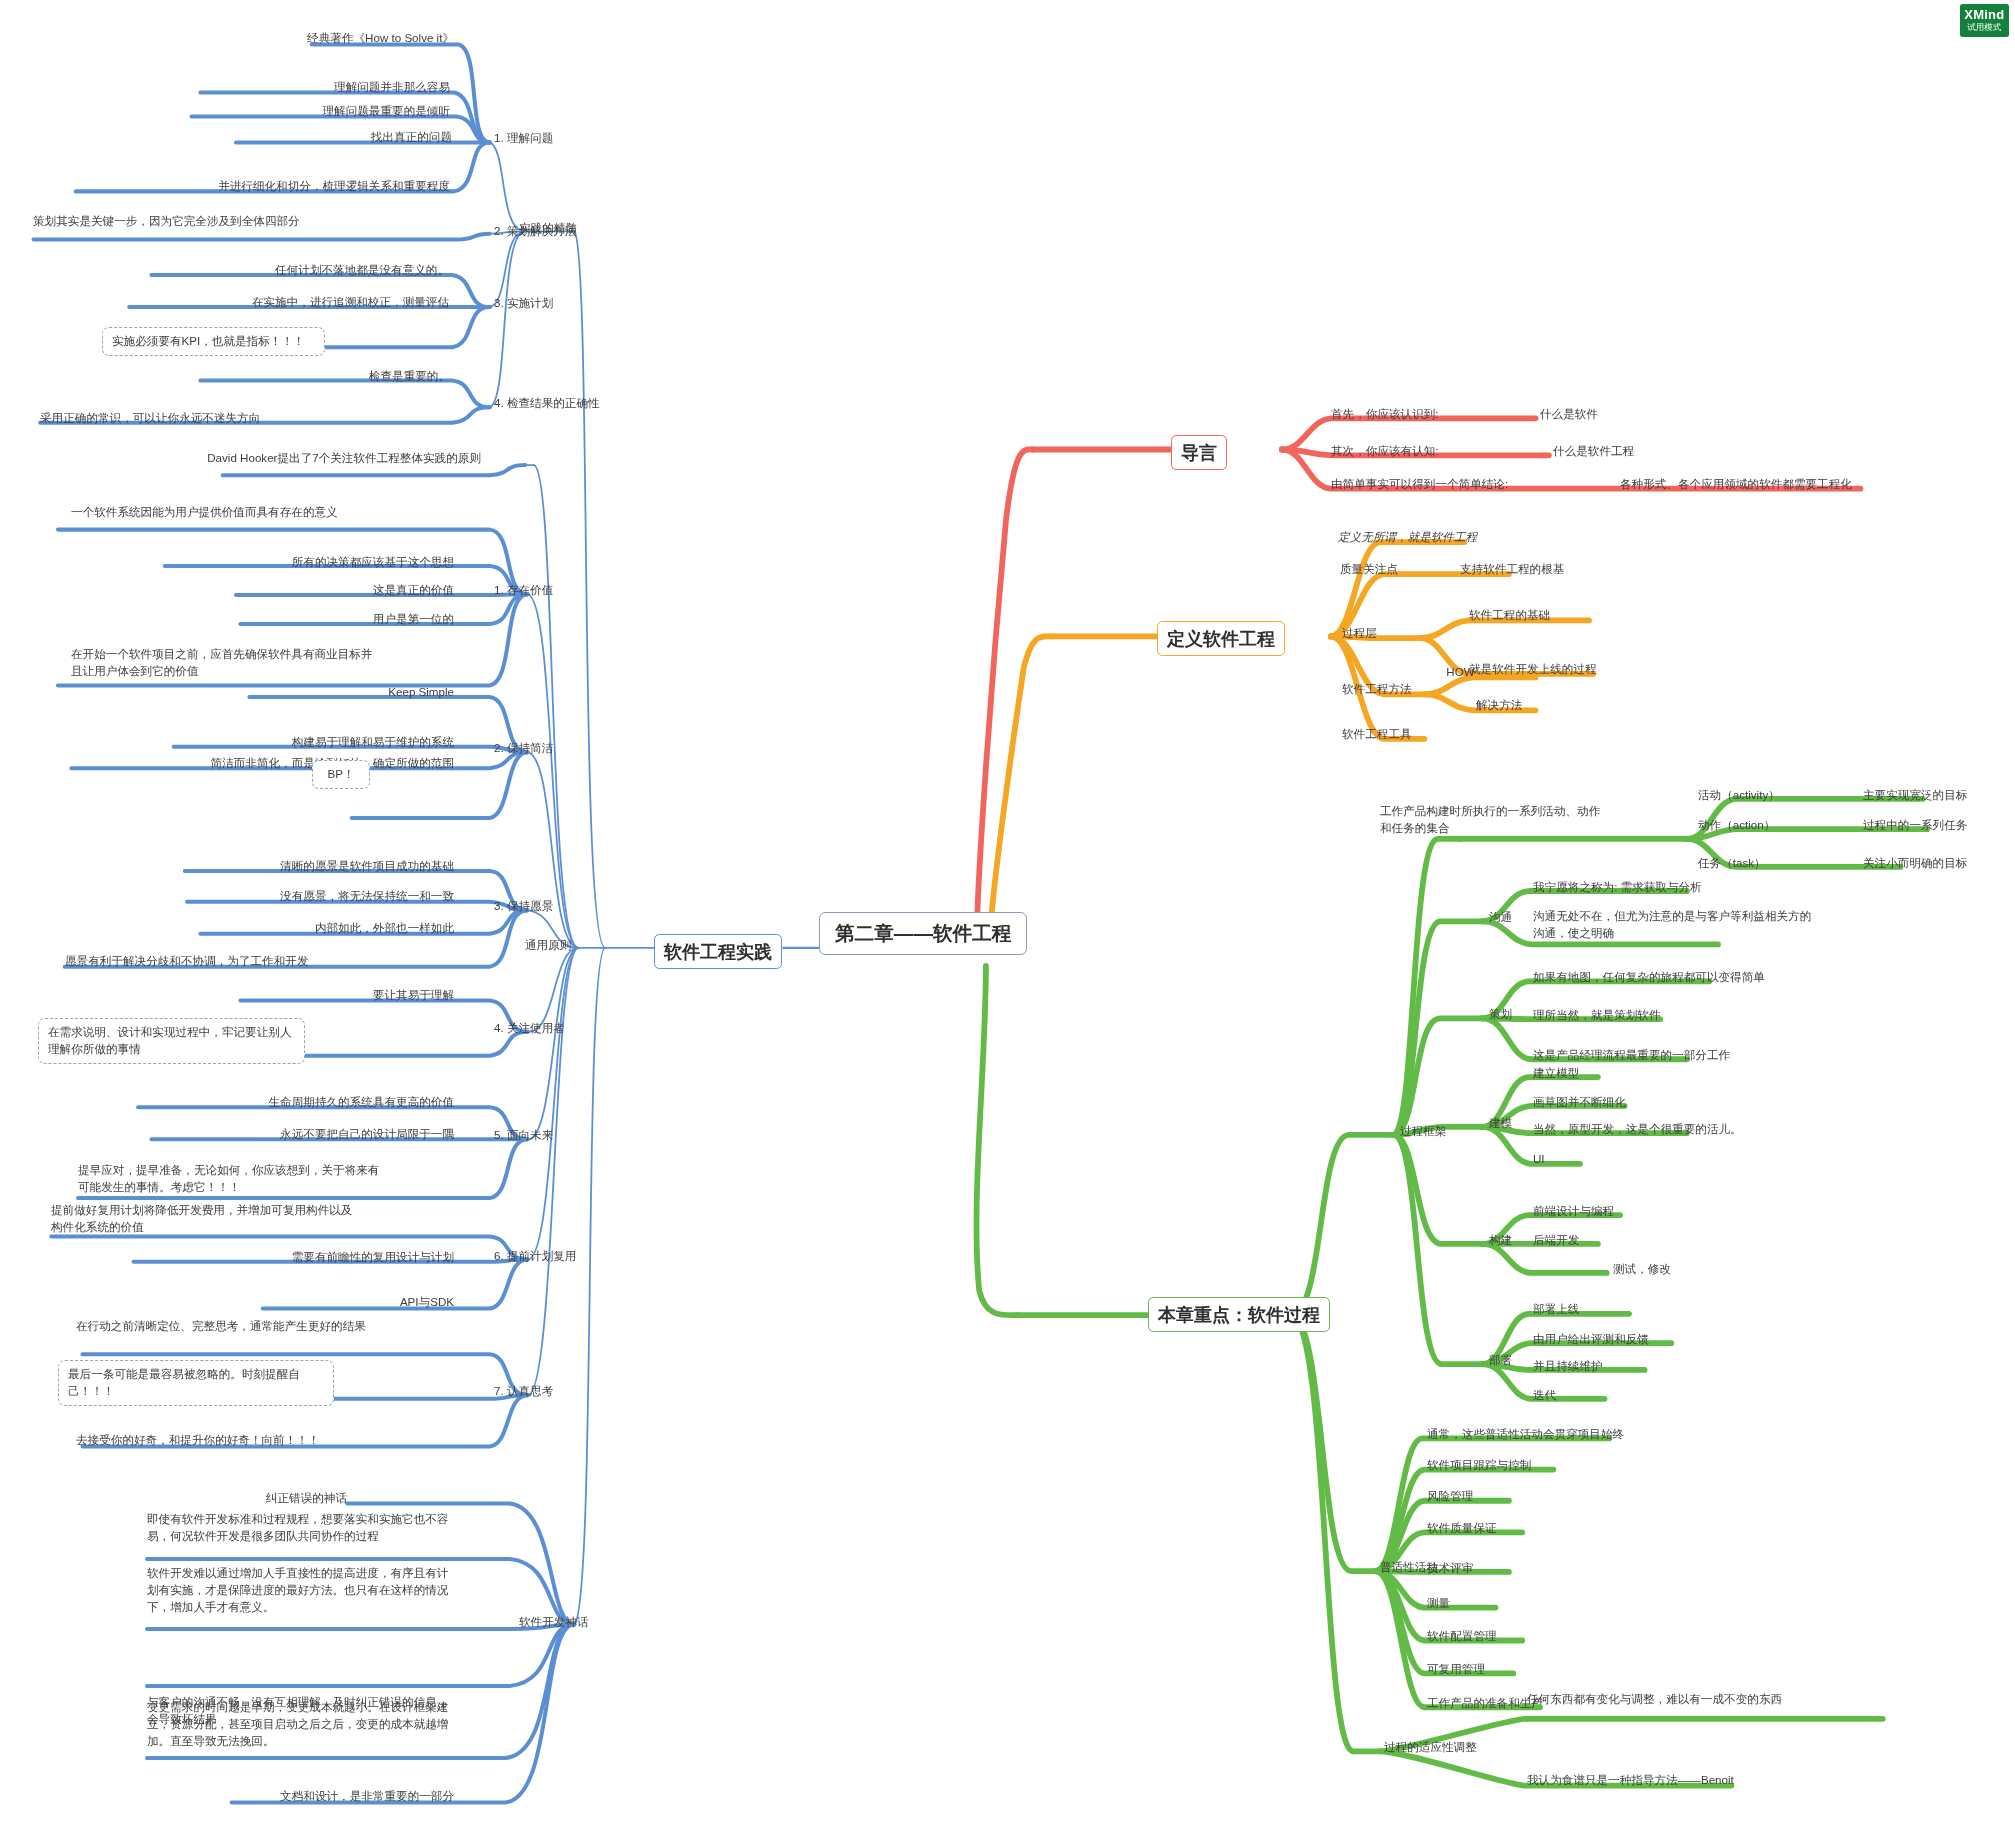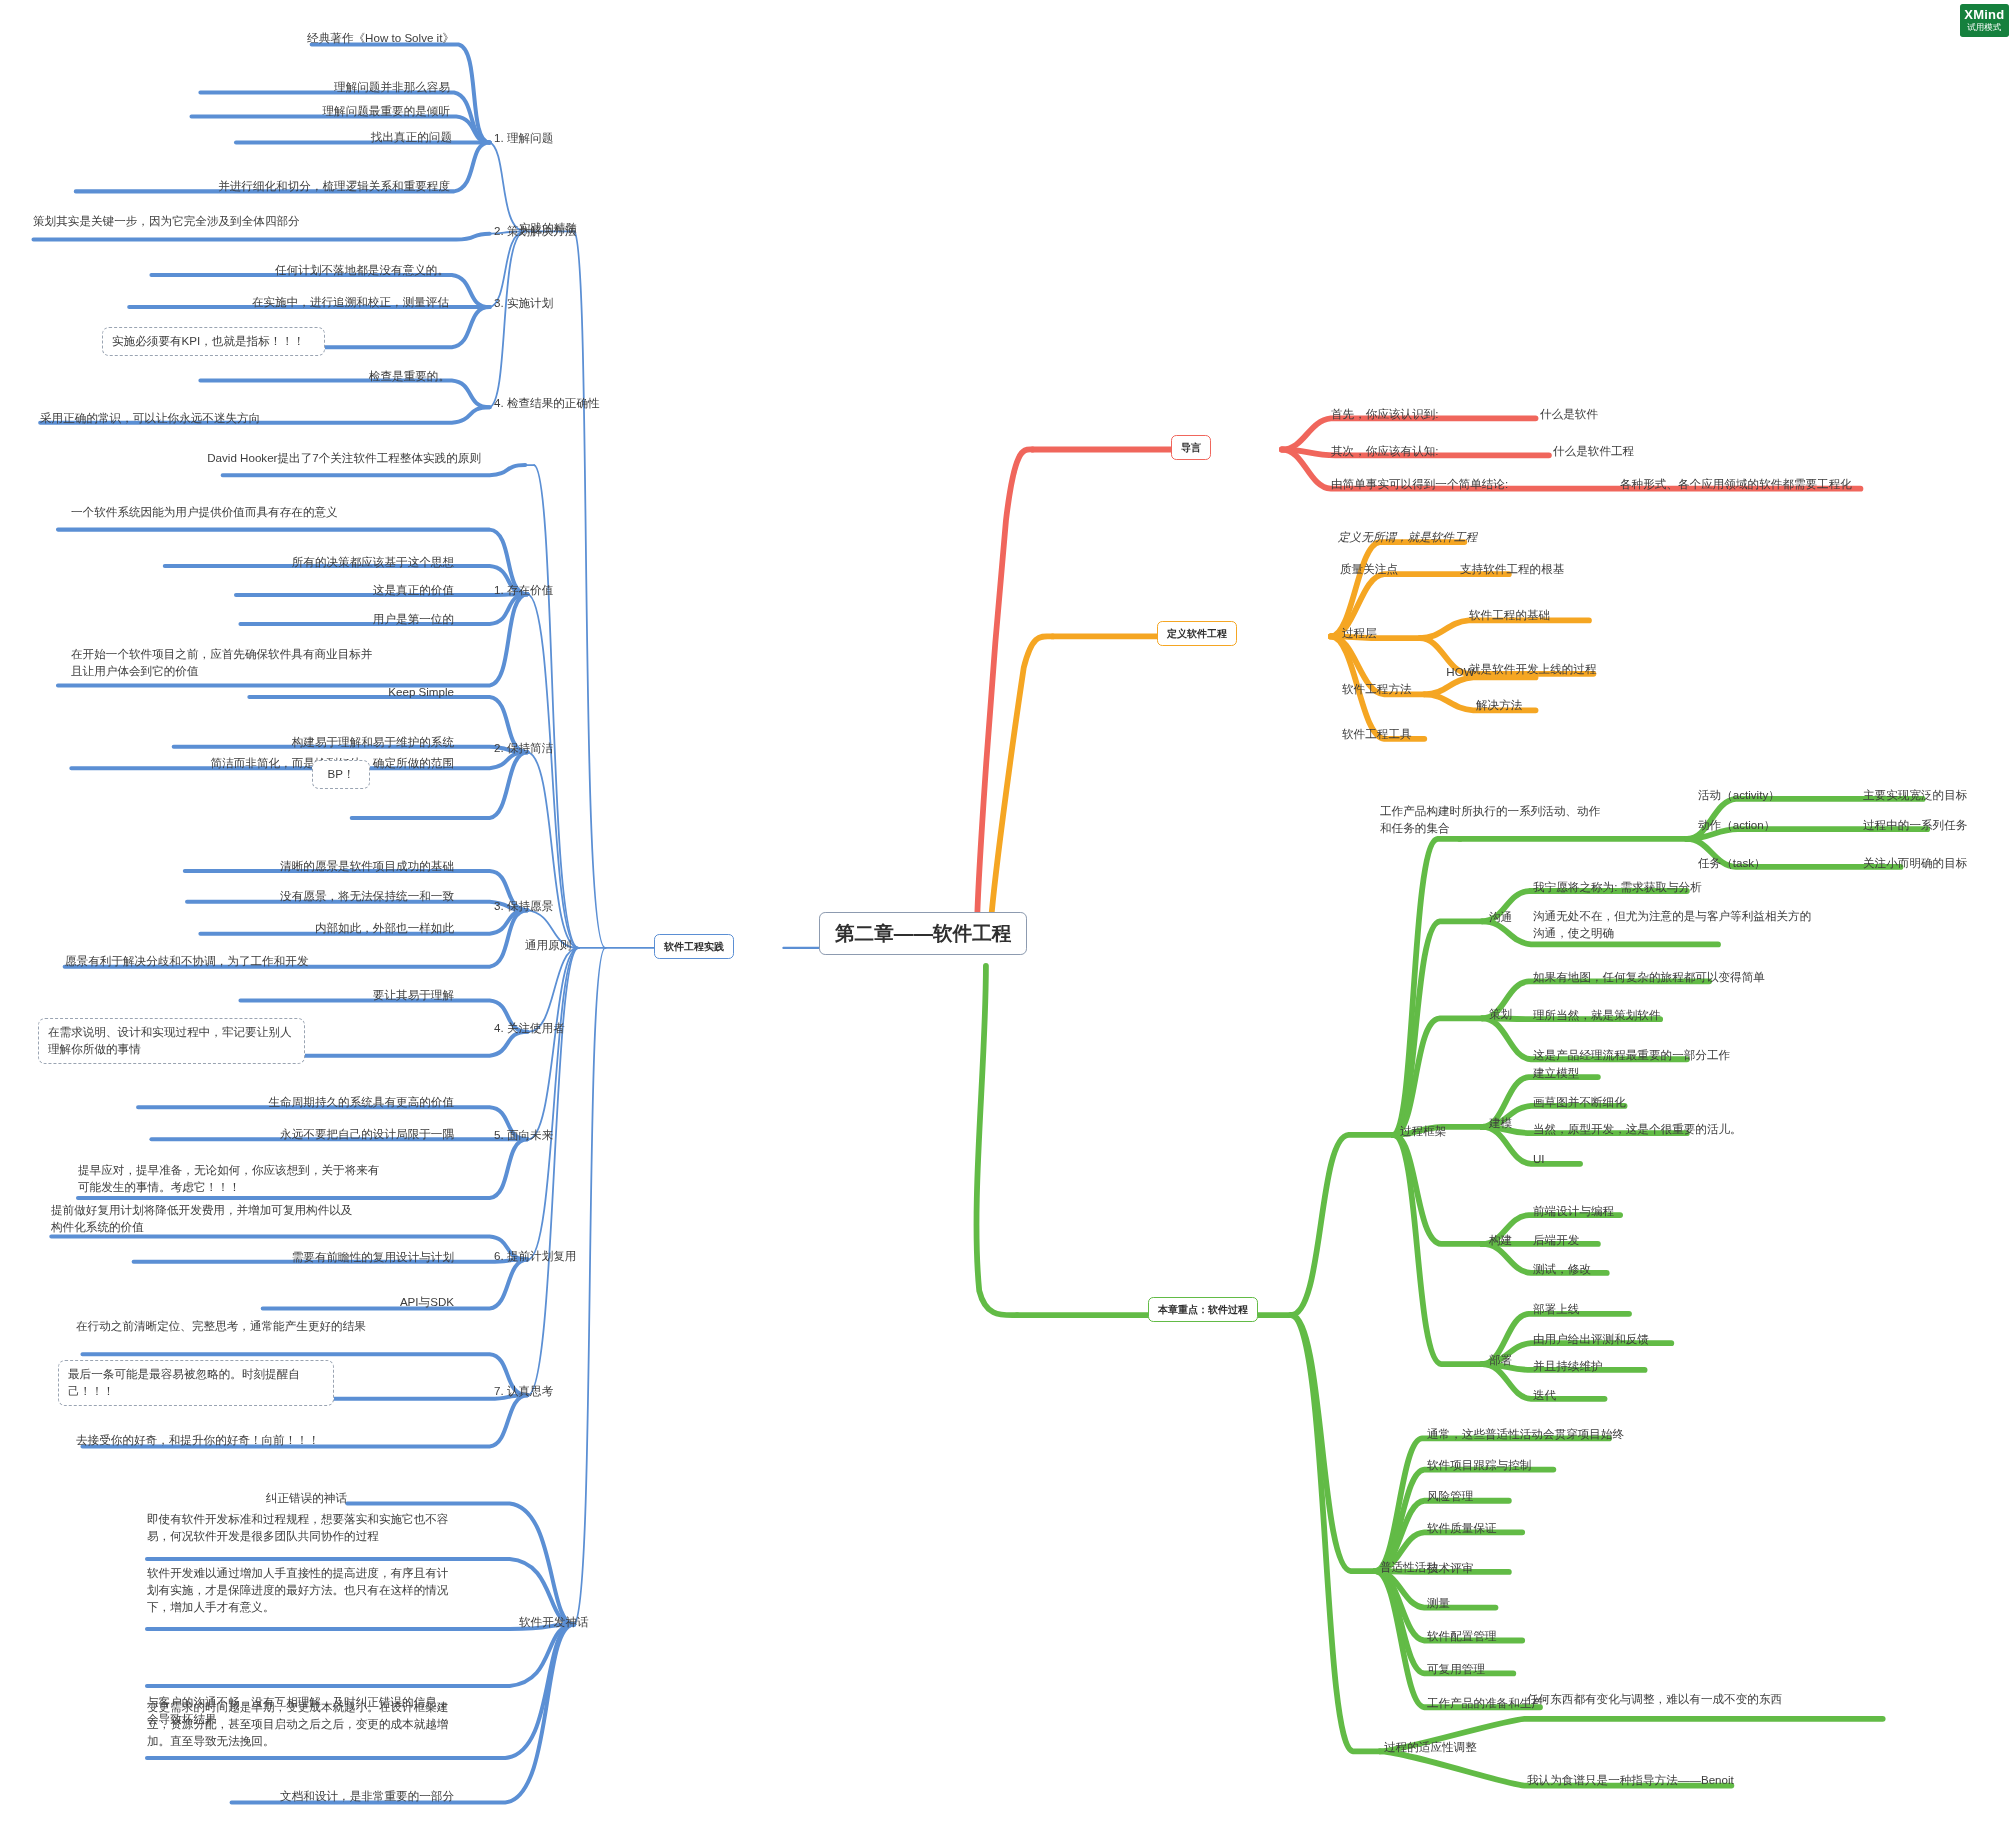--- a/index.html
+++ b/index.html
@@ -7,21 +7,21 @@
   #canvas{position:relative;width:2015px;height:1843px;background:#fff;overflow:hidden;}
   svg.links{position:absolute;left:0;top:0;width:2015px;height:1843px;pointer-events:none;}
   .node{position:absolute;box-sizing:border-box;color:#3c3c3c;}
   
   .t{font-size:11.6px;line-height:1.45;color:#3c3c3c;white-space:pre-wrap;}
   .t.r{text-align:right;}
   .t.l{text-align:left;}
   
   .box{border:1.8px solid #8d9bb0;border-radius:6.2px;background:#fff;
        padding:7.1px 15px;font-weight:bold;font-size:19.6px;color:#2f2f2f;white-space:nowrap;}
-  .box.sub{border-width:1.8px;border-radius:5.3px;padding:4.5px 9px;font-size:10px;}
+  .box.sub{border-width:1.8px;border-radius:5.3px;padding:4.5px 9px;font-size:18px;}
   .box.blue{border-color:#5b8fd4;}
   .box.red{border-color:#f0665c;}
   .box.orange{border-color:#f5a623;}
   .box.green{border-color:#62bb46;}
   
   .dash{border:1.3px dashed #9aa4b2;border-radius:7.1px;padding:5.3px 9px;background:#fff;}
   .xmind{position:absolute;right:6.2px;top:3.6px;background:#15803d;border-radius:2.7px;
          width:49px;height:33px;display:flex;flex-direction:column;align-items:center;
          justify-content:center;color:#fff;}
   .xmind .x1{font-size:13px;font-weight:bold;letter-spacing:0.2px;line-height:1;}
@@ -317,21 +317,21 @@
 
   <div class="node t l" style="left:1489px;top:1115px;width:53px;">建模</div>
   <div class="node t l" style="left:1533px;top:1065px;width:160px;">建立模型</div>
   <div class="node t l" style="left:1533px;top:1094px;width:178px;">画草图并不断细化</div>
   <div class="node t l" style="left:1533px;top:1121px;width:276px;">当然，原型开发，这是个很重要的活儿。</div>
   <div class="node t l" style="left:1533px;top:1151px;width:89px;">UI</div>
 
   <div class="node t l" style="left:1489px;top:1232px;width:53px;">构建</div>
   <div class="node t l" style="left:1533px;top:1203px;width:187px;">前端设计与编程</div>
   <div class="node t l" style="left:1533px;top:1232px;width:142px;">后端开发</div>
-  <div class="node t l" style="left:1533px;top:1261px;width:142px;">测试，修改</div>
+  <div class="node t l" style="left:1613px;top:1261px;width:142px;">测试，修改</div>
 
   <div class="node t l" style="left:1489px;top:1352px;width:53px;">部署</div>
   <div class="node t l" style="left:1533px;top:1301px;width:142px;">部署上线</div>
   <div class="node t l" style="left:1533px;top:1331px;width:205px;">由用户给出评测和反馈</div>
   <div class="node t l" style="left:1533px;top:1358px;width:160px;">并且持续维护</div>
   <div class="node t l" style="left:1533px;top:1387px;width:89px;">迭代</div>
 
   <div class="node t l" style="left:1427px;top:1426px;width:276px;">通常，这些普适性活动会贯穿项目始终</div>
   <div class="node t l" style="left:1427px;top:1457px;width:214px;">软件项目跟踪与控制</div>
   <div class="node t l" style="left:1427px;top:1488px;width:169px;">风险管理</div>

